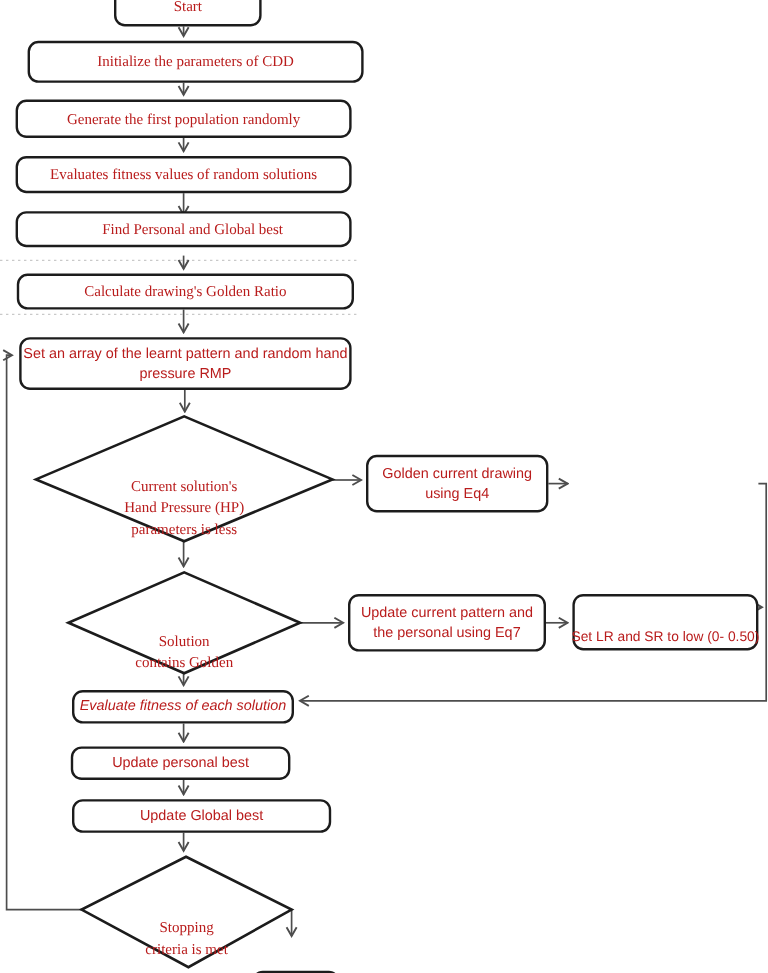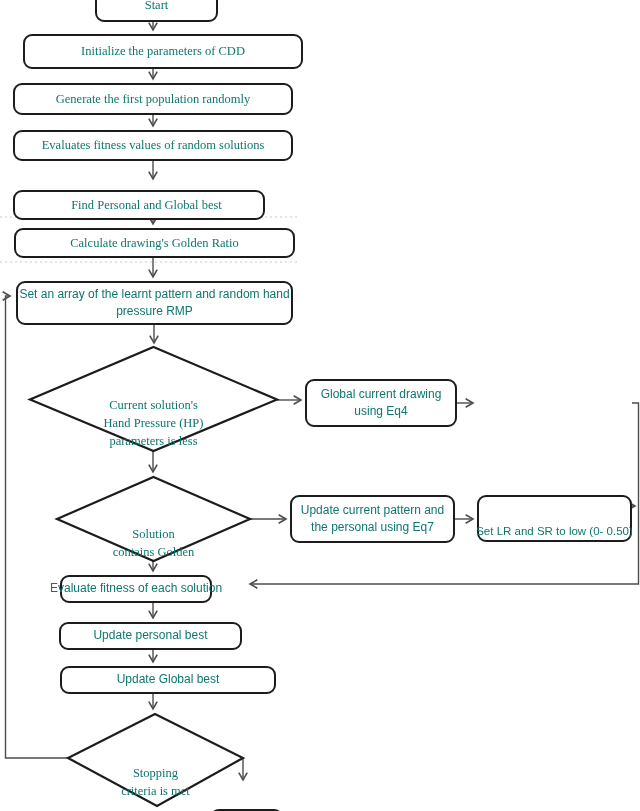--- a/index.html
+++ b/index.html
@@ -2,21 +2,21 @@
 <html><head>
 <meta charset="utf-8">
 <style>
   html,body { margin:0; padding:0; background:#ffffff; }
   .stage {
     position:relative;
     width:640px; height:811px;
     background:#ffffff;
     overflow:hidden;
     font-family:"Liberation Serif","DejaVu Serif",serif;
-    color:#0f766e;
+    color:#b91c1c;
   }
   svg.wires { position:absolute; left:0; top:0; z-index:0; }
   .node {
     position:absolute;
     background:#ffffff;
     border:2px solid #1c1c1c;
     border-radius:9px;
     display:flex; align-items:center; justify-content:center;
     text-align:center;
     box-sizing:border-box;
@@ -93,49 +93,49 @@
   </div>
 
   <div class="node" style="left:13px; top:83px; width:280px; height:32px;">
     <span class="label serif">Generate the first population randomly</span>
   </div>
 
   <div class="node" style="left:13px; top:130px; width:280px; height:31px;">
     <span class="label serif">Evaluates fitness values of random solutions</span>
   </div>
 
-  <div class="node" style="left:13px; top:190px; width:252px; height:30px;padding-left:15px;">
+  <div class="node" style="left:13px; top:176px; width:280px; height:30px;padding-left:15px;">
     <span class="label serif">Find Personal and Global best</span>
   </div>
 
   <div class="node" style="left:14px; top:228px; width:281px; height:30px;">
     <span class="label serif">Calculate drawing's Golden Ratio</span>
   </div>
 
   <div class="node" style="left:16px; top:281px; width:277px; height:44px;">
     <span class="label serif-sm">Set an array of the learnt pattern and random hand
 pressure RMP</span>
   </div>
 
   <div class="node" style="left:305px; top:379px; width:152px; height:48px;">
-    <span class="label sans">Global current drawing
+    <span class="label sans">Golden current drawing
 using Eq4</span>
   </div>
 
 
   <div class="node" style="left:290px; top:495px; width:165px; height:48px;">
     <span class="label sans">Update current pattern and
 the personal using Eq7</span>
   </div>
 
   <div class="node" style="left:477px; top:495px; width:155px; height:47px;align-items:flex-end;">
     <span class="label sans-sm nowrap">Set LR and SR to low (0- 0.50)</span>
   </div>
 
-  <div class="node" style="left:60px; top:575px; width:152px; height:28px;">
+  <div class="node" style="left:60px; top:575px; width:185px; height:28px;font-style:italic;">
     <span class="label sans nowrap">Evaluate fitness of each solution</span>
   </div>
 
   <div class="node" style="left:59px; top:622px; width:183px; height:28px;">
     <span class="label sans nowrap">Update personal best</span>
   </div>
 
   <div class="node" style="left:60px; top:666px; width:216px; height:28px;">
     <span class="label sans nowrap">Update Global best</span>
   </div>

